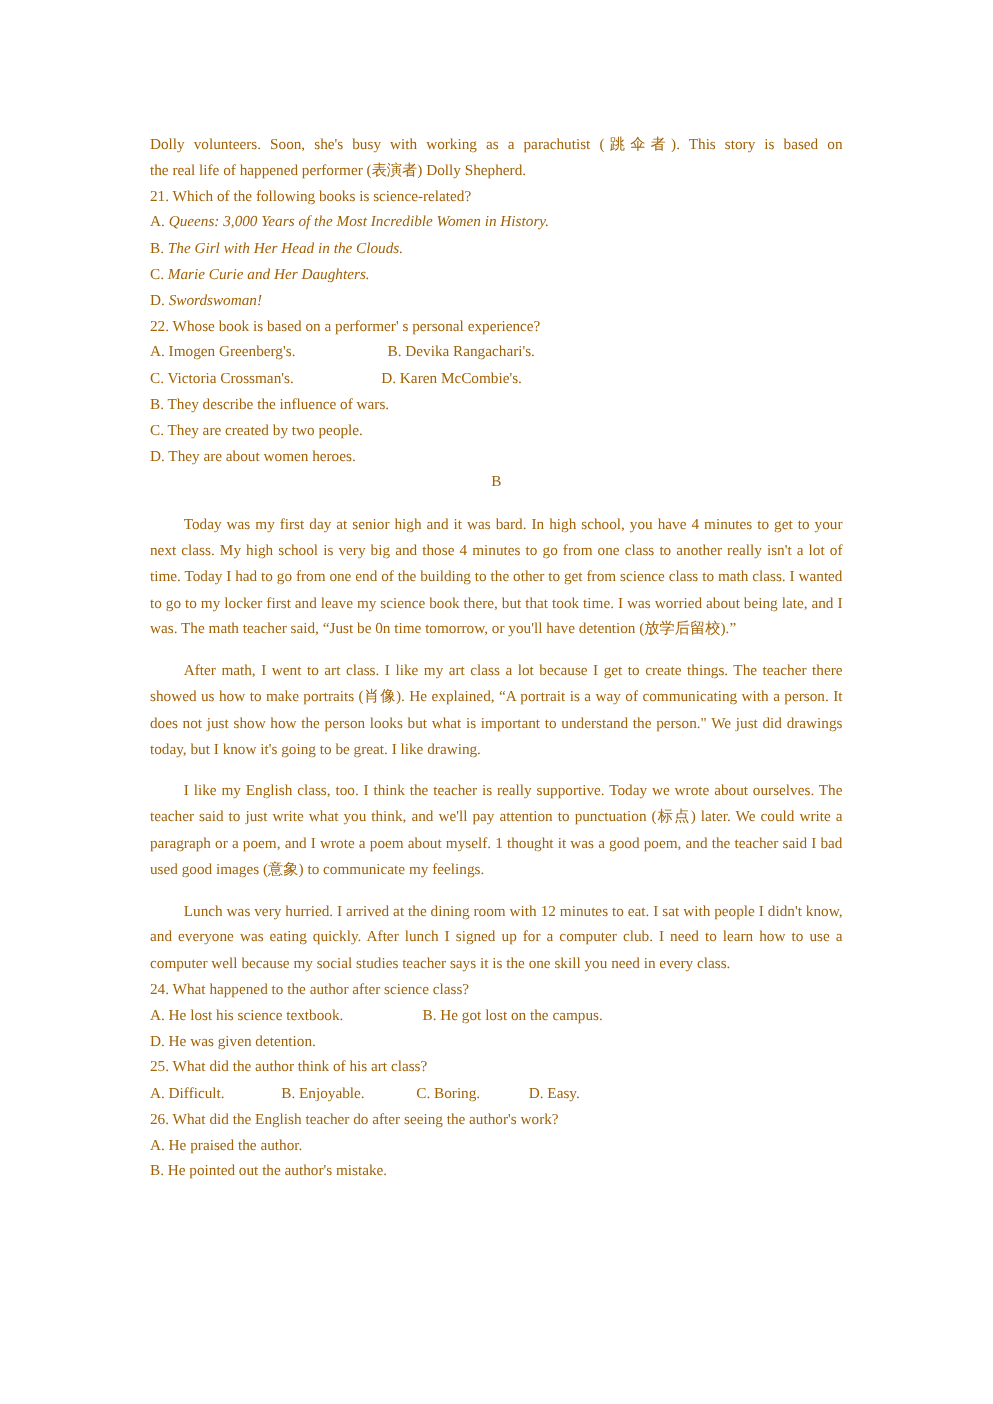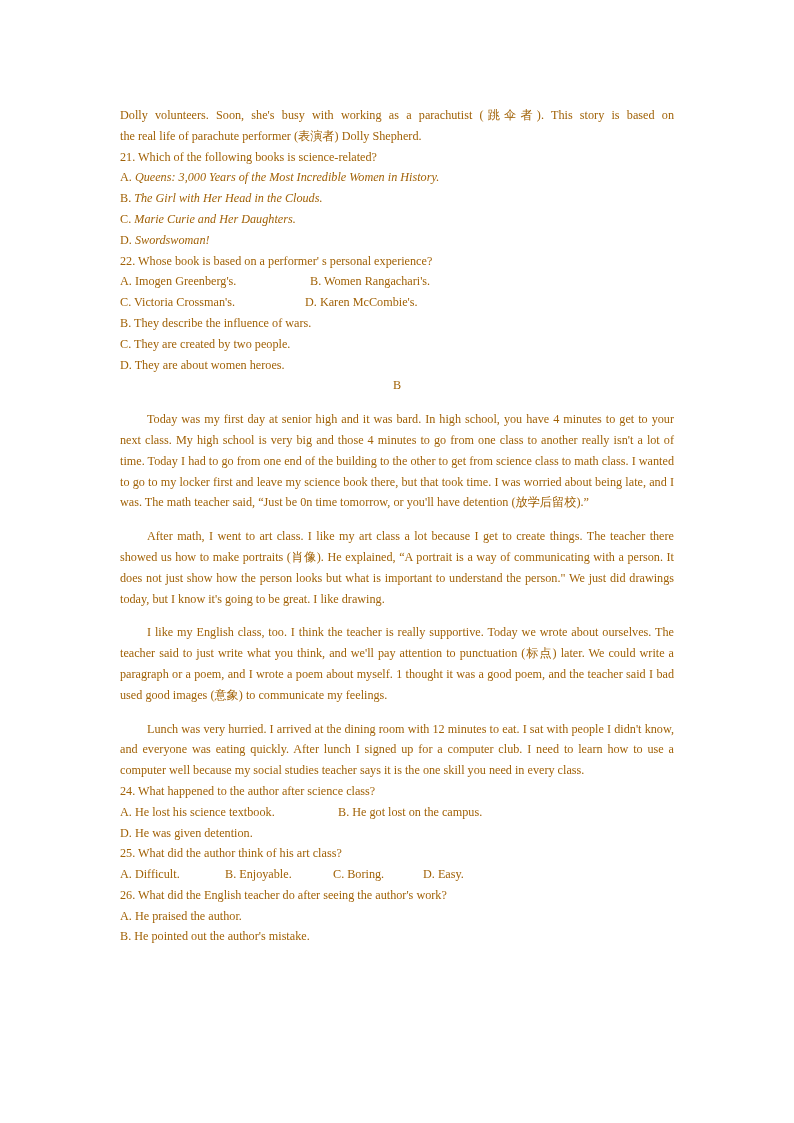--- a/index.html
+++ b/index.html
@@ -17,36 +17,36 @@
     i { font-style: italic; }
     .opts { display: flex; white-space: nowrap; height: 20.8px; }
     .opts span { display: inline-block; }
   </style>
 </head>
 <body>
 
 <div class="page">
   <div class="para">
     <div class="line just" style="text-align-last: justify;">Dolly volunteers. Soon, she's busy with working as a parachutist (跳伞者). This story is based on</div>
-    <div class="line">the real life of parachute performer (表演者) Dolly Shepherd.</div>
+    <div class="line">the real life of happened performer (表演者) Dolly Shepherd.</div>
   </div>
 
   <div>
     <div class="line">21. Which of the following books is science-related?</div>
     <div class="line"><span>A. </span><i>Queens: 3,000 Years of the Most Incredible Women in History.</i></div>
     <div class="line"><span>B. </span><i>The Girl with Her Head in the Clouds.</i></div>
     <div class="line"><span>C. </span><i>Marie Curie and Her Daughters.</i></div>
     <div class="line"><span>D. </span><i>Swordswoman!</i></div>
   </div>
 
   <div>
     <div class="line">22. Whose book is based on a performer' s personal experience?</div>
     <div class="opts">
       <span style="width:190px">A. Imogen Greenberg's.</span>
-      <span>B. Women Rangachari's.</span>
+      <span>B. Devika Rangachari's.</span>
     </div>
     <div class="opts">
       <span style="width:185px">C. Victoria Crossman's.</span>
       <span>D. Karen McCombie's.</span>
     </div>
   </div>
 
   <div>
     <div class="line">B. They describe the influence of wars.</div>
     <div class="line">C. They are created by two people.</div>

